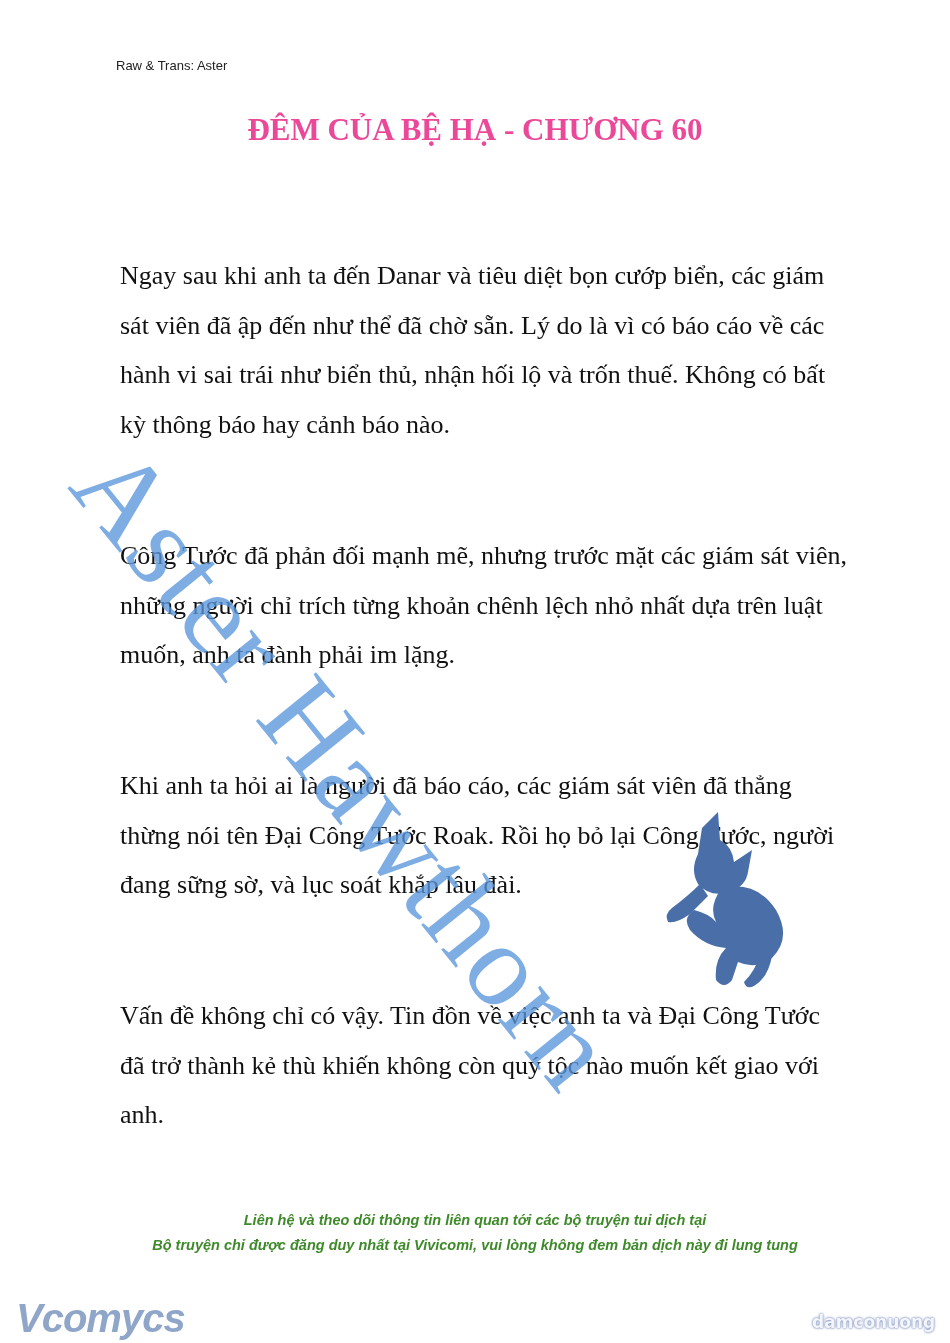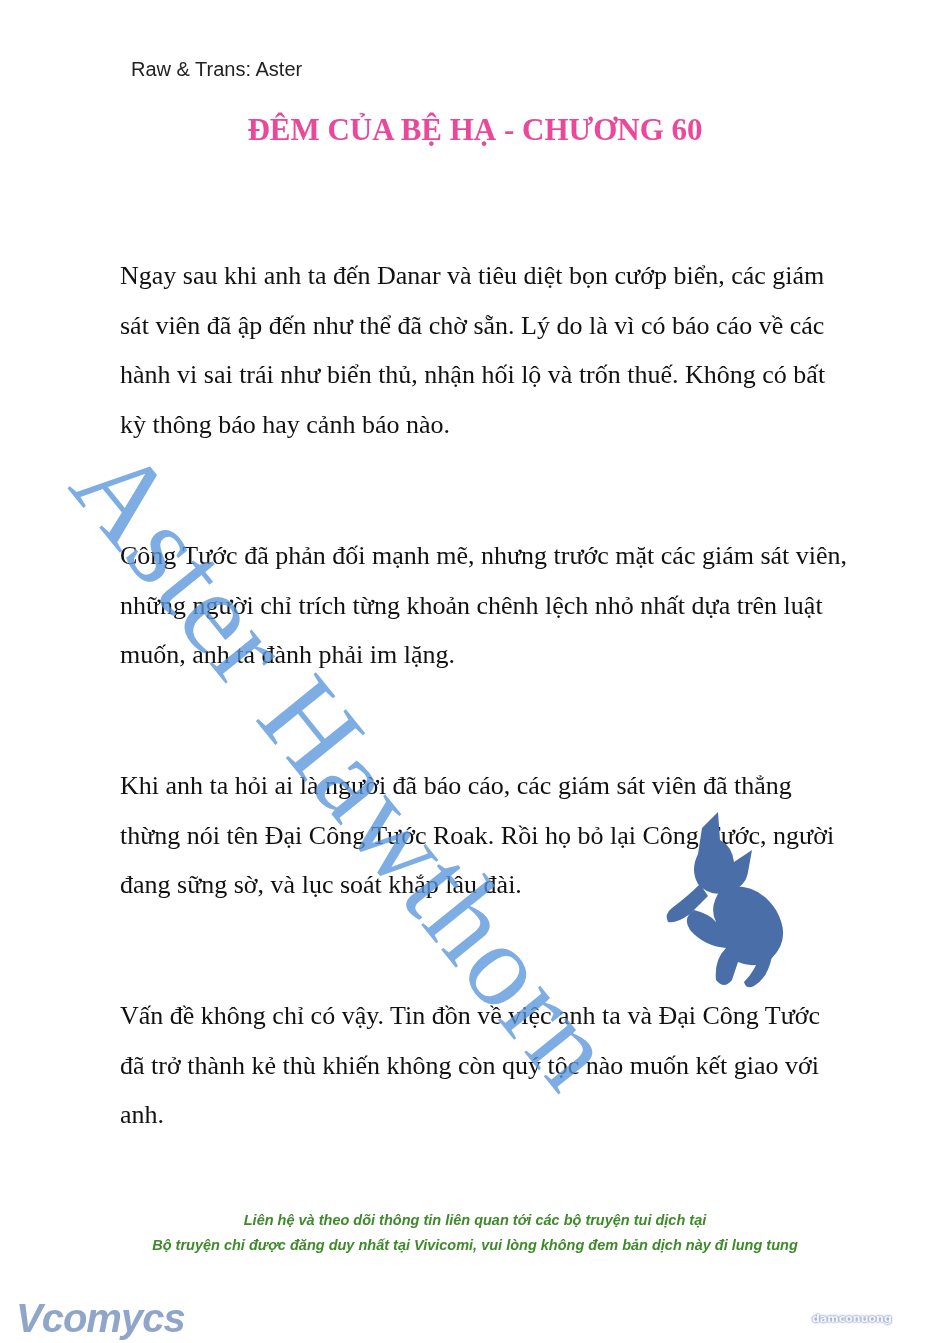--- a/index.html
+++ b/index.html
@@ -2,21 +2,21 @@
 <html><head>
   <meta charset="utf-8">
   <style>
     html, body { margin: 0; padding: 0; }
     body {
       width: 950px; height: 1343px; background: #ffffff; position: relative; overflow: hidden;
       font-family: "Liberation Serif", serif; color: #111;
     }
     .credit {
       position: absolute; left: 116px; top: 58px;
-      font-family: "Liberation Sans", sans-serif; font-size: 20px; color: #222; margin-left: 15px;
+      font-family: "Liberation Sans", sans-serif; font-size: 13px; color: #222;
     }
     .title {
       position: absolute; left: 0; width: 950px; top: 112px; text-align: center;
       font-family: "Liberation Serif", serif; font-weight: bold; font-size: 31px; color: #ec4899;
     }
     .para {
       font-size: 26px; line-height: 49.5px; margin: 4px; color: #111;
     }
     .p1 { position: absolute; left: 116px; top: 247px; width: 730px; }
     .p2 { position: absolute; left: 116px; top: 527px; width: 730px; }
@@ -35,21 +35,21 @@
       font-size: 14.5px; color: #3e8a2a; line-height: 25px;
     }
     .notice div { margin: 0; }
     .logo-vcomycs {
       position: absolute; left: 16px; top: 1296px;
       font-family: "Liberation Sans", sans-serif; font-style: italic; font-weight: bold;
       font-size: 40px; color: #8fa6c9; letter-spacing: -1px;
     }
     .logo-damconuong {
       position: absolute; left: 812px; top: 1312px;
-      font-family: "DejaVu Sans", sans-serif; font-weight: bold; font-size: 11px;
+      font-family: "DejaVu Sans", sans-serif; font-weight: bold; font-size: 17px;
       color: #f4f6fb; text-shadow: 0 0 3px #8a9bc4, 0 0 2px #6f83b3;
     }
   </style>
 </head>
 <body>
 
 <div class="credit">Raw &amp; Trans: Aster</div>
 <div class="title">ĐÊM CỦA BỆ HẠ - CHƯƠNG 60</div>
 
 <p class="para p1">Ngay sau khi anh ta đến Danar và tiêu diệt bọn cướp biển, các giám sát viên đã ập đến như thể đã chờ sẵn. Lý do là vì có báo cáo về các hành vi sai trái như biển thủ, nhận hối lộ và trốn thuế. Không có bất kỳ thông báo hay cảnh báo nào.</p>

